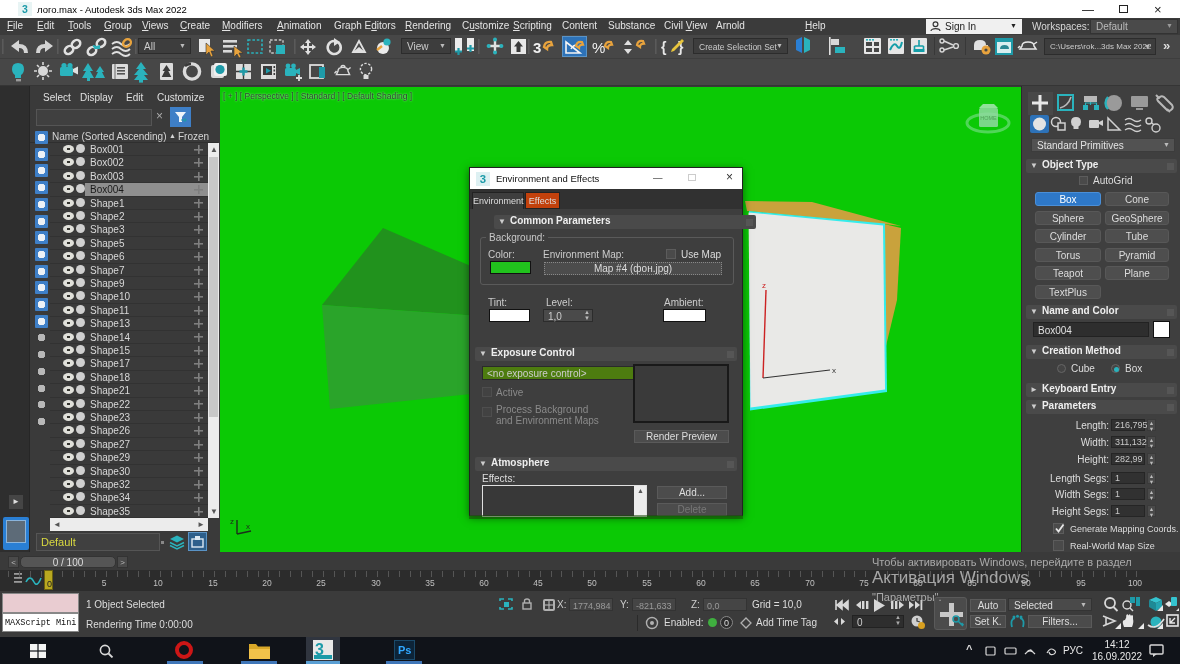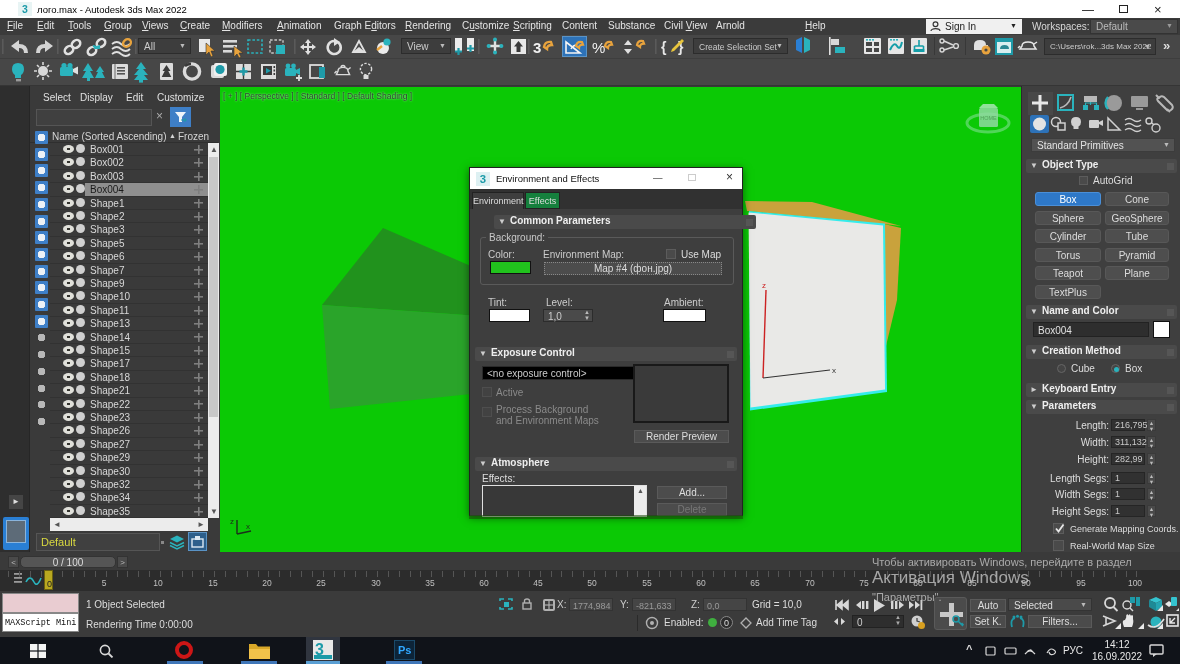--- a/index.html
+++ b/index.html
@@ -737,21 +737,21 @@
           <rect width="16" height="16" fill="#ddf0f2"></rect>
           <text x="8" y="13" font-size="13" font-weight="bold" fill="#1b9aa8" text-anchor="middle">3</text>
         </svg>
       <span style="position:absolute;left:26px;top:5px;">Environment and Effects</span>
       <span style="position:absolute;left:183px;top:4px;color:#333;">—</span>
       <span style="position:absolute;left:218px;top:6px;width:8px;height:7px;border:1.3px solid #ccc;"></span>
       <span style="position:absolute;left:256px;top:2px;color:#333;font-size:12px;">×</span>
     </div>
     <div id="dlg-tabs">
       <div class="tab" style="left:2px;width:52px;background:#3e3e3e;border-bottom:none;font-size:9px;"><span style="position:relative;top:3px;">Environment</span></div>
-      <div class="tab" style="left:55px;width:35px;background:#15803d;font-size:9px;"><span style="position:relative;top:3px;">Effects</span></div>
+      <div class="tab" style="left:55px;width:35px;background:#c2410c;font-size:9px;"><span style="position:relative;top:3px;">Effects</span></div>
     </div>
     <div id="dlg-body">
 
       <div class="rollhead" style="left:5px;top:6px;width:262px;margin-left:19px;"><span class="tri">▼</span>Common Parameters</div>
       <div class="group" style="left:10px;top:28px;width:254px;height:48px;">
           <div class="glabel">Background:</div>
         </div>
       <div class="lbl" style="left:18px;top:40px;">Color:</div>
       <div class="lbl" style="left:73px;top:40px;">Environment Map:</div>
       <div class="chk" style="left:196px;top:40px;"></div>
@@ -762,21 +762,21 @@
       <div class="lbl" style="left:76px;top:88px;">Level:</div>
       <div class="lbl" style="left:194px;top:88px;">Ambient:</div>
       <div style="position:absolute;left:19px;top:100px;width:41px;height:13px;background:#fff;border:1px solid #111;"></div>
       <div style="position:absolute;left:73px;top:100px;width:50px;height:13px;background:#4a4a4a;border:1px solid #2c2c2c;color:#ccc;font-size:10px;">
           <span style="position:absolute;left:4px;top:1px;">1,0</span>
           <span style="position:absolute;right:2px;top:-1px;font-size:6px;color:#bbb;">▲<br>▼</span>
         </div>
       <div style="position:absolute;left:193px;top:100px;width:43px;height:13px;background:#fff;border:1px solid #111;"></div>
 
       <div class="rollhead" style="left:5px;top:138px;width:262px;"><span class="tri">▼</span>Exposure Control</div>
-      <div style="position:absolute;left:12px;top:157px;width:172px;height:14px;background:#000000;border:1px solid #2a2a2a;color:#ccc;font-size:10px;">
+      <div style="position:absolute;left:12px;top:157px;width:172px;height:14px;background:#4d7c0f;border:1px solid #2a2a2a;color:#ccc;font-size:10px;">
           <span style="position:absolute;left:4px;top:1px;">&lt;no exposure control&gt;</span>
           <span style="position:absolute;right:4px;top:3px;font-size:7px;">▼</span>
         </div>
       <div style="position:absolute;left:163px;top:155px;width:96px;height:59px;background:#3a3a3a;border:2px solid #191919;"></div>
       <div class="chk" style="left:12px;top:178px;background:#424242;border-color:#4e4e4e;"></div>
       <div class="lbl" style="left:26px;top:178px;color:#8a8a8a;">Active</div>
       <div class="chk" style="left:12px;top:198px;background:#424242;border-color:#4e4e4e;"></div>
       <div class="lbl" style="left:26px;top:195px;color:#8a8a8a;">Process Background<br>and Environment Maps</div>
       <div class="dbtn" style="left:164px;top:221px;width:95px;height:13px;line-height:12px;">Render Preview</div>
 

